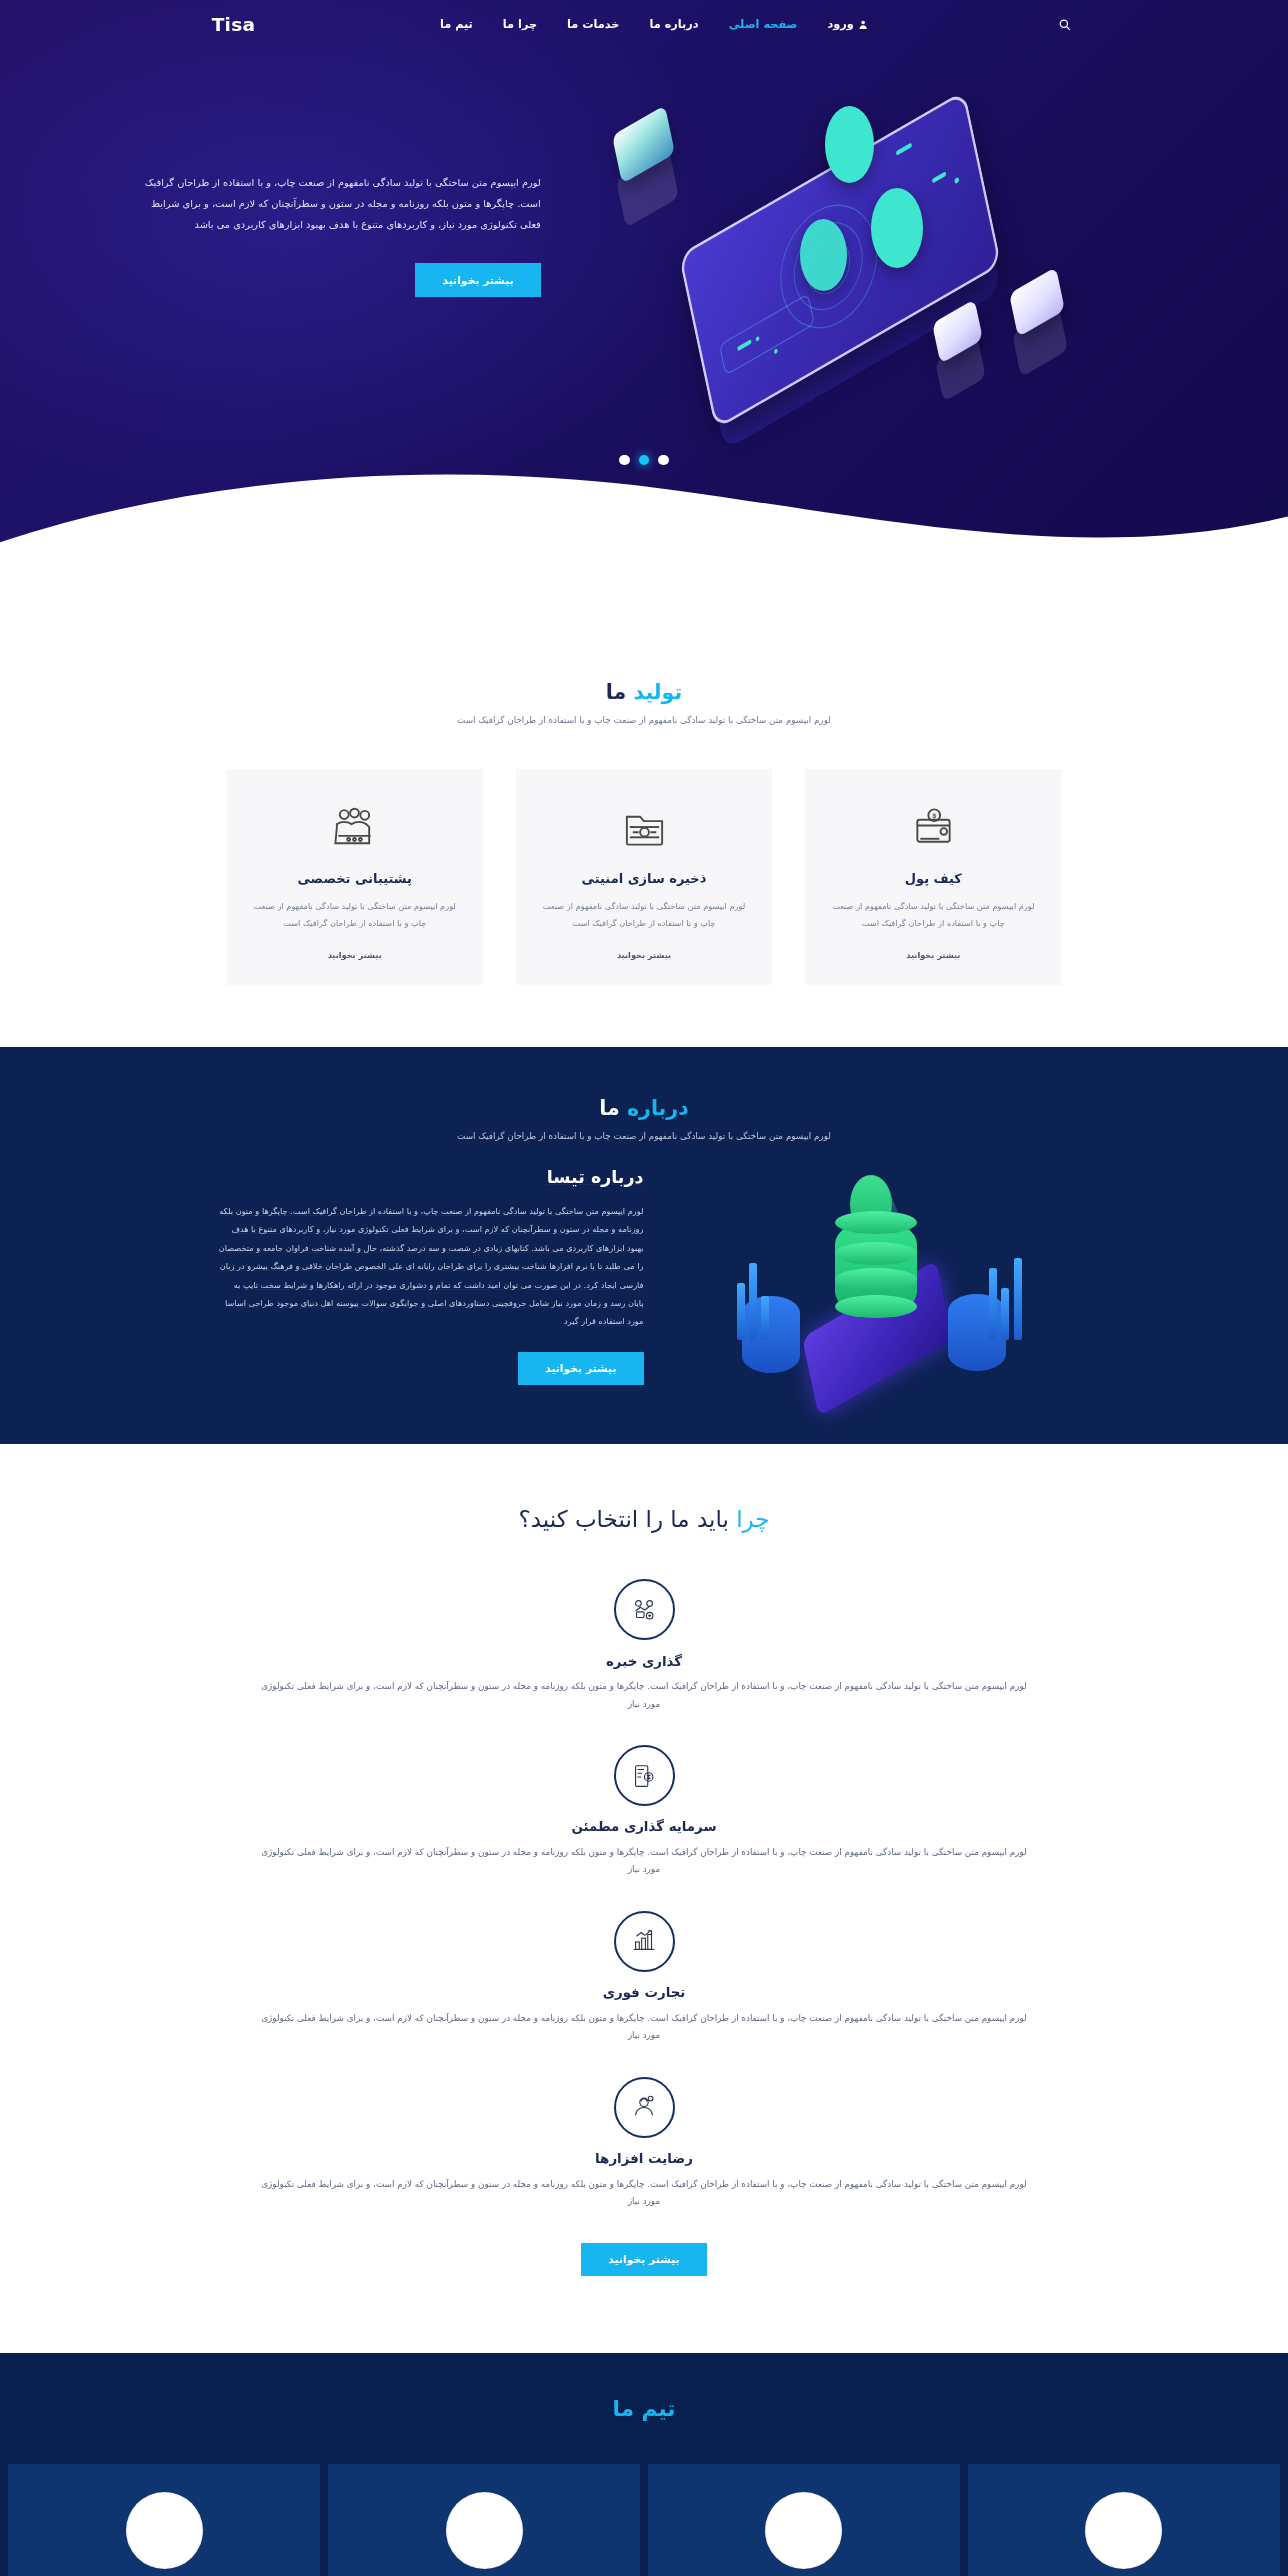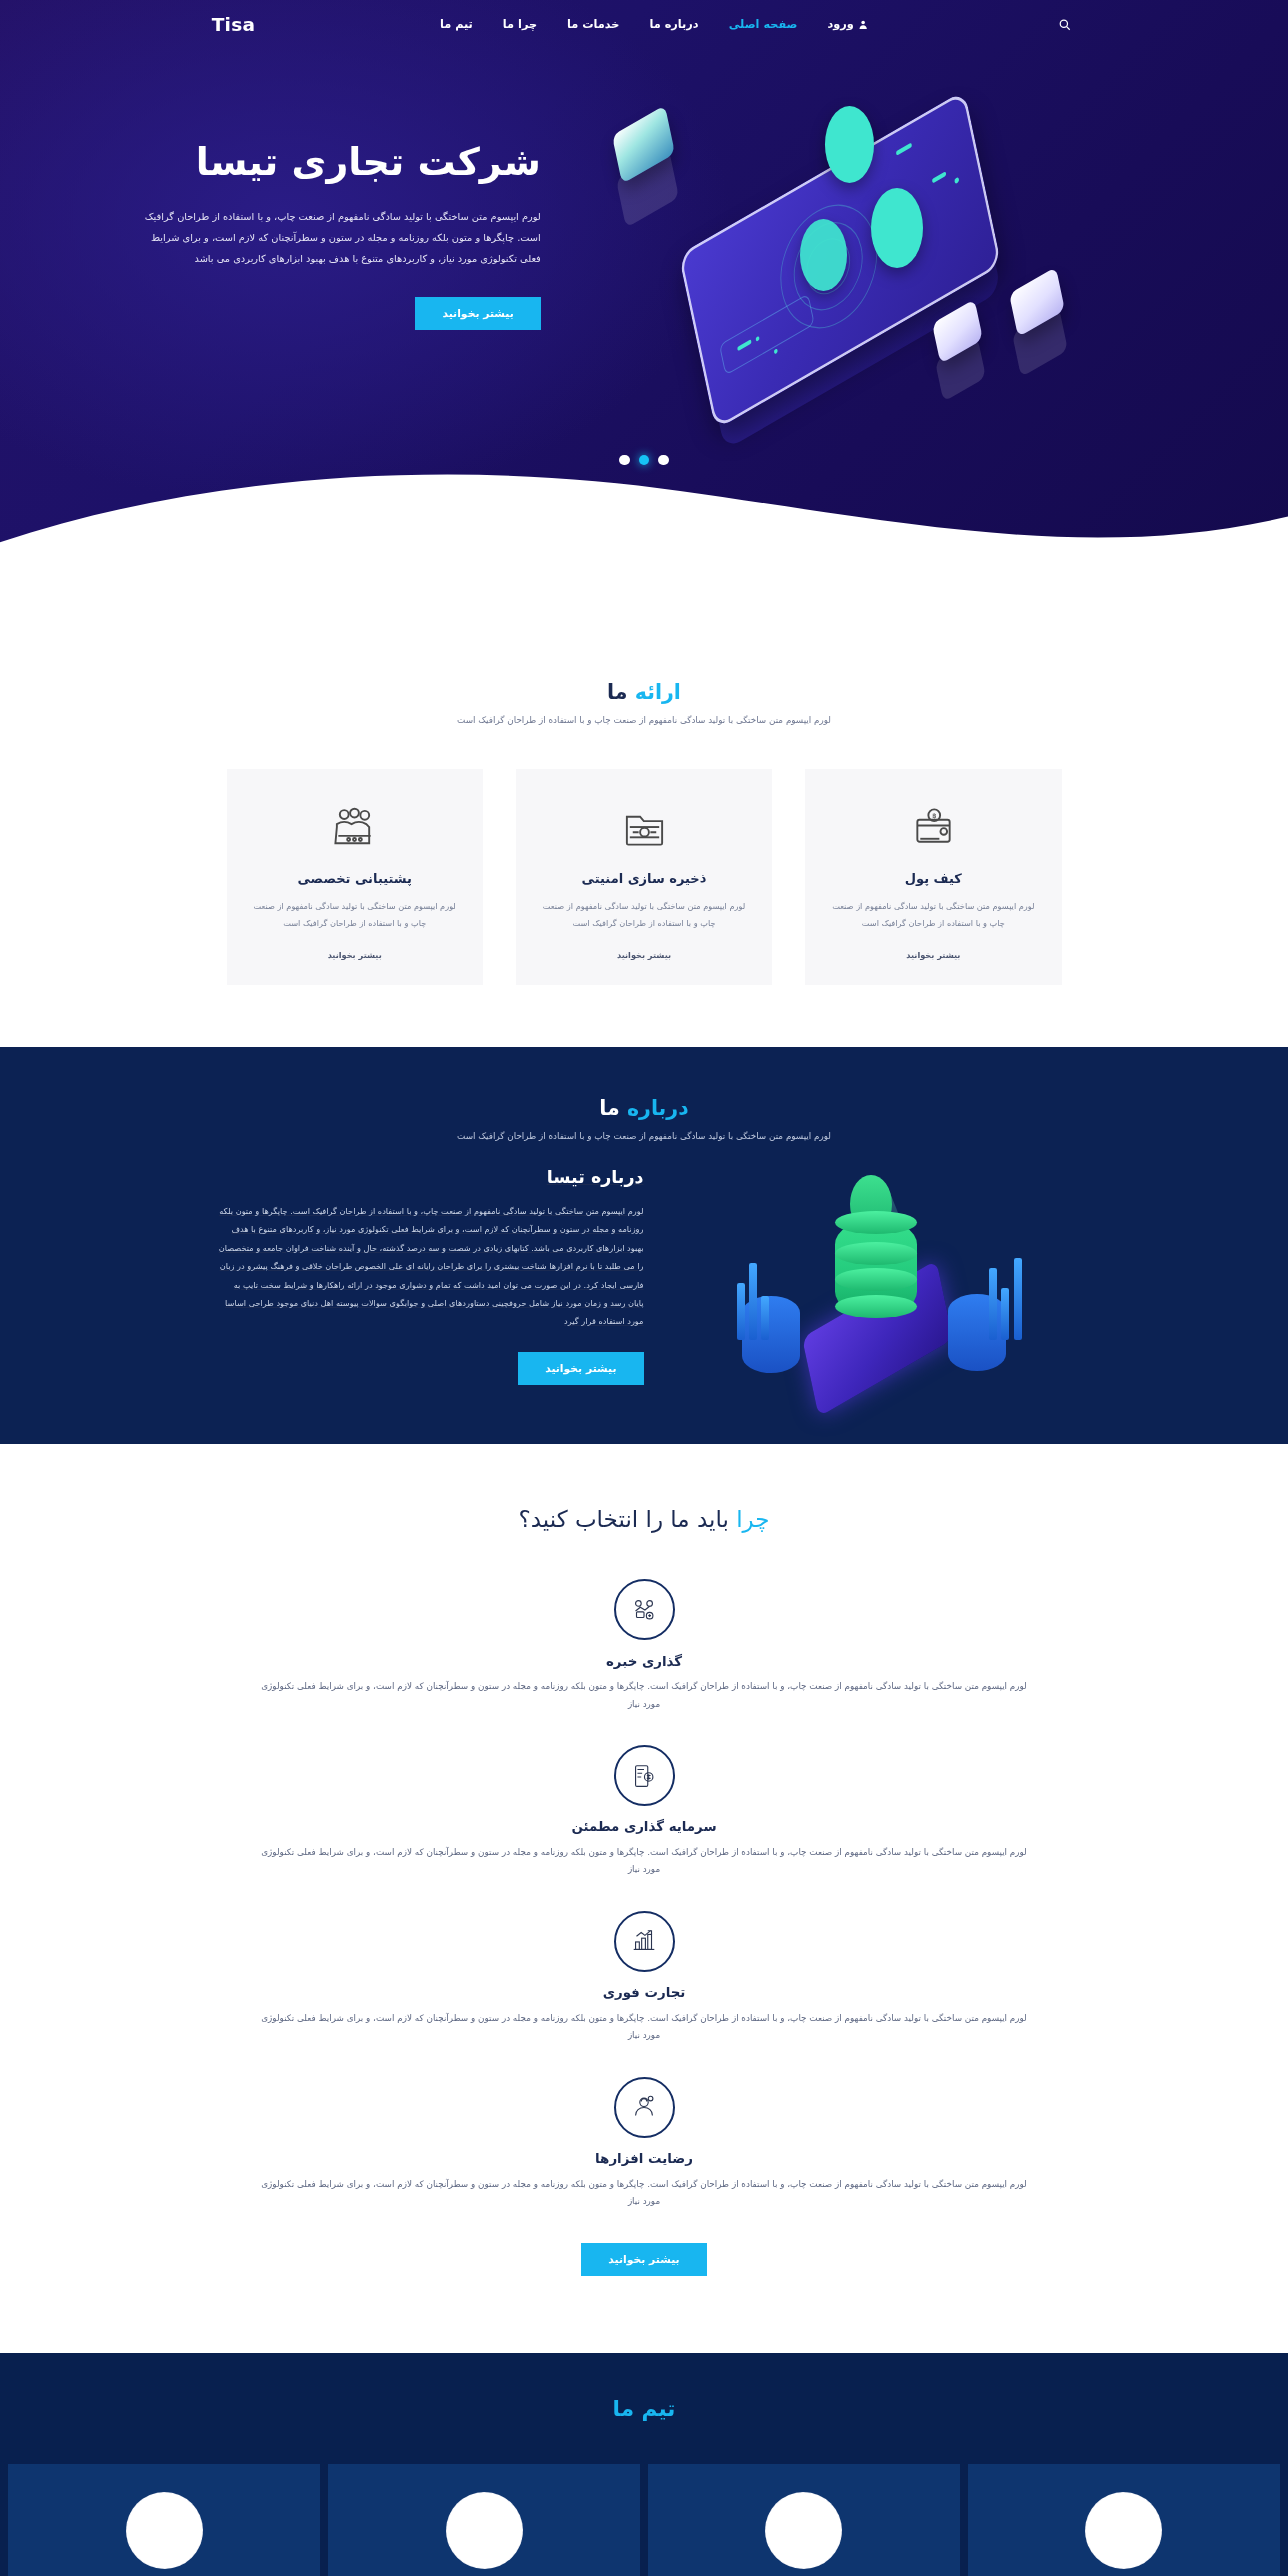--- a/index.html
+++ b/index.html
@@ -276,40 +276,39 @@
           <div class="coin c2"></div>
           <div class="coin c3"></div>
           <div class="cube-ghost g2"></div>
           <div class="cube k2"></div>
           <div class="cube-ghost g3"></div>
           <div class="cube k3"></div>
         </div>
       </div>
 
       <div class="hero-copy">
-        <h1 class="hero-title">شرکت تجاری تیسا</h1>
         <p class="hero-text">لورم ایپسوم متن ساختگی با تولید سادگی نامفهوم از صنعت چاپ، و با استفاده از طراحان گرافیک است. چاپگرها و متون بلکه روزنامه و مجله در ستون و سطرآنچنان که لازم است، و برای شرایط فعلی تکنولوژی مورد نیاز، و کاربردهای متنوع با هدف بهبود ابزارهای کاربردی می باشد</p>
         <button class="btn-primary">بیشتر بخوانید</button>
       </div>
     </div>
 
     <div class="carousel-dots">
       <span class="dot"></span>
       <span class="dot active"></span>
       <span class="dot"></span>
     </div>
 
     <svg class="hero-wave" viewBox="0 0 2500 230" preserveAspectRatio="none">
       <path d="M0,170 C420,30 900,10 1320,70 C1760,132 2120,210 2500,120 L2500,230 L0,230 Z" fill="#ffffff"></path>
     </svg>
   </section>
 
   <section class="services">
     <h2 class="sec-title">
-      <span>ارائه</span><span class="dark"> ما</span>
+      <span>تولید</span><span class="dark"> ما</span>
     </h2>
     <p class="sec-sub">لورم ایپسوم متن ساختگی با تولید سادگی نامفهوم از صنعت چاپ و با استفاده از طراحان گرافیک است</p>
 
     <div class="cards">
 
       <div class="card">
         <div class="card-icon">
           <svg width="47" height="47" viewBox="0 0 64 64" fill="none" stroke="#4a4a4a" stroke-width="2.6">
             <circle cx="33" cy="14" r="8"></circle>
               <text x="33" y="18" font-size="9" fill="#4a4a4a" stroke="none" text-anchor="middle">฿</text>

